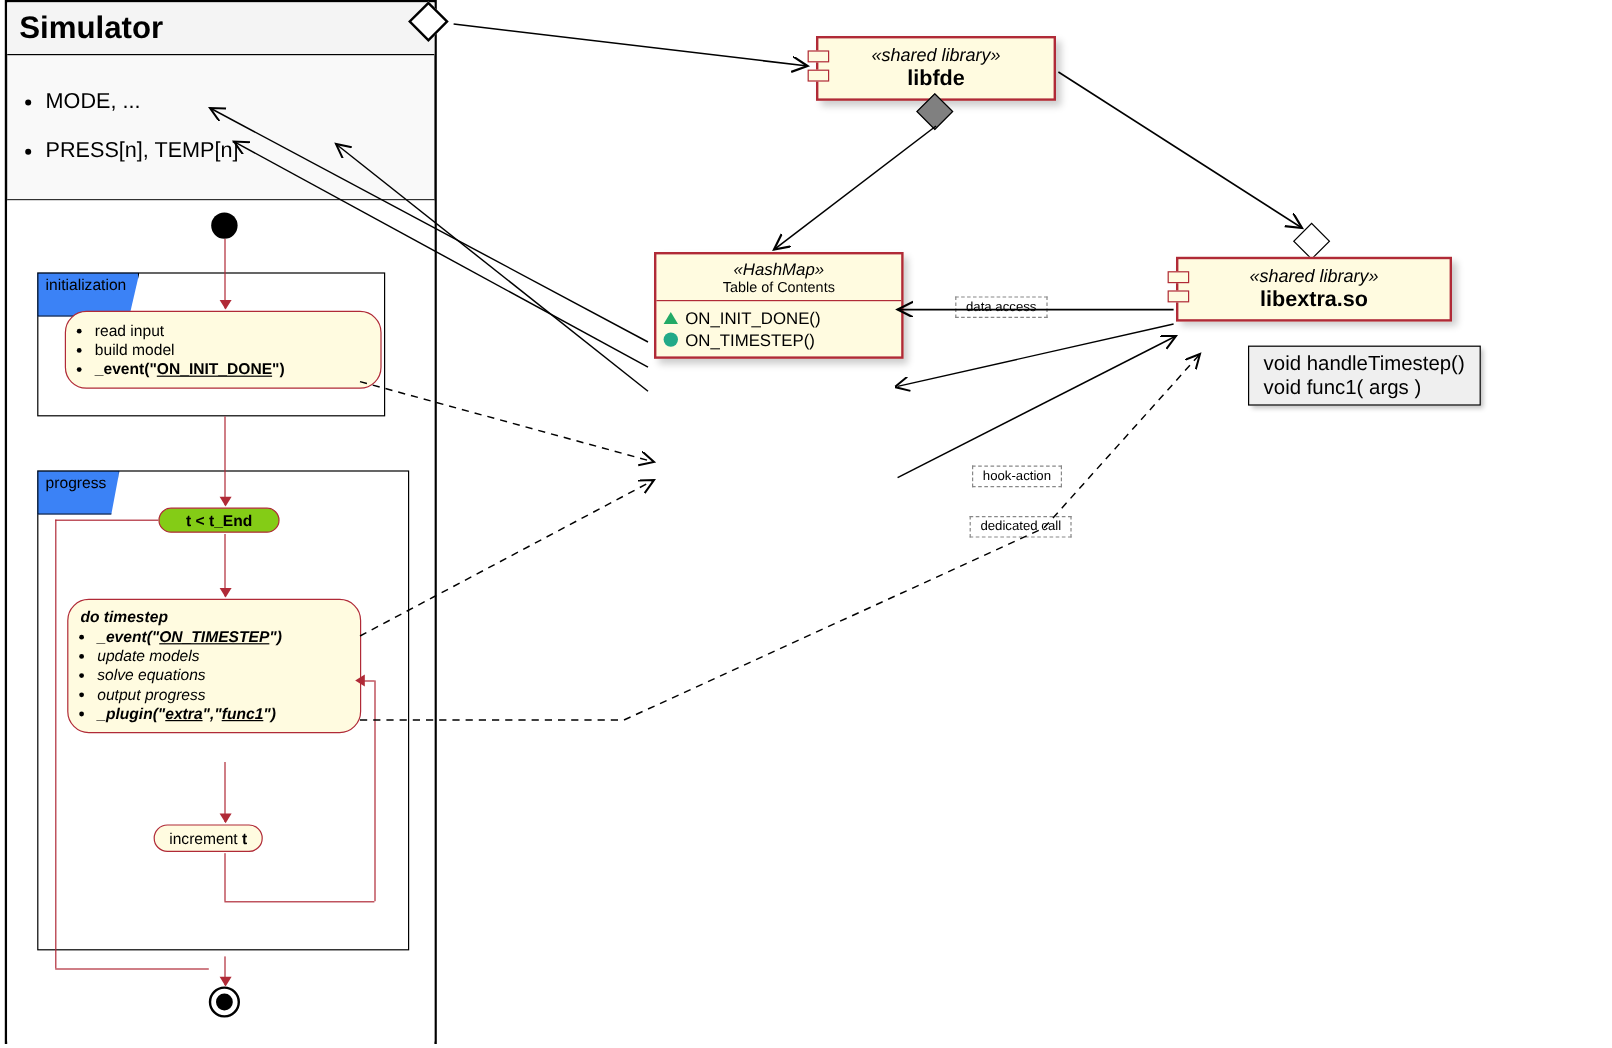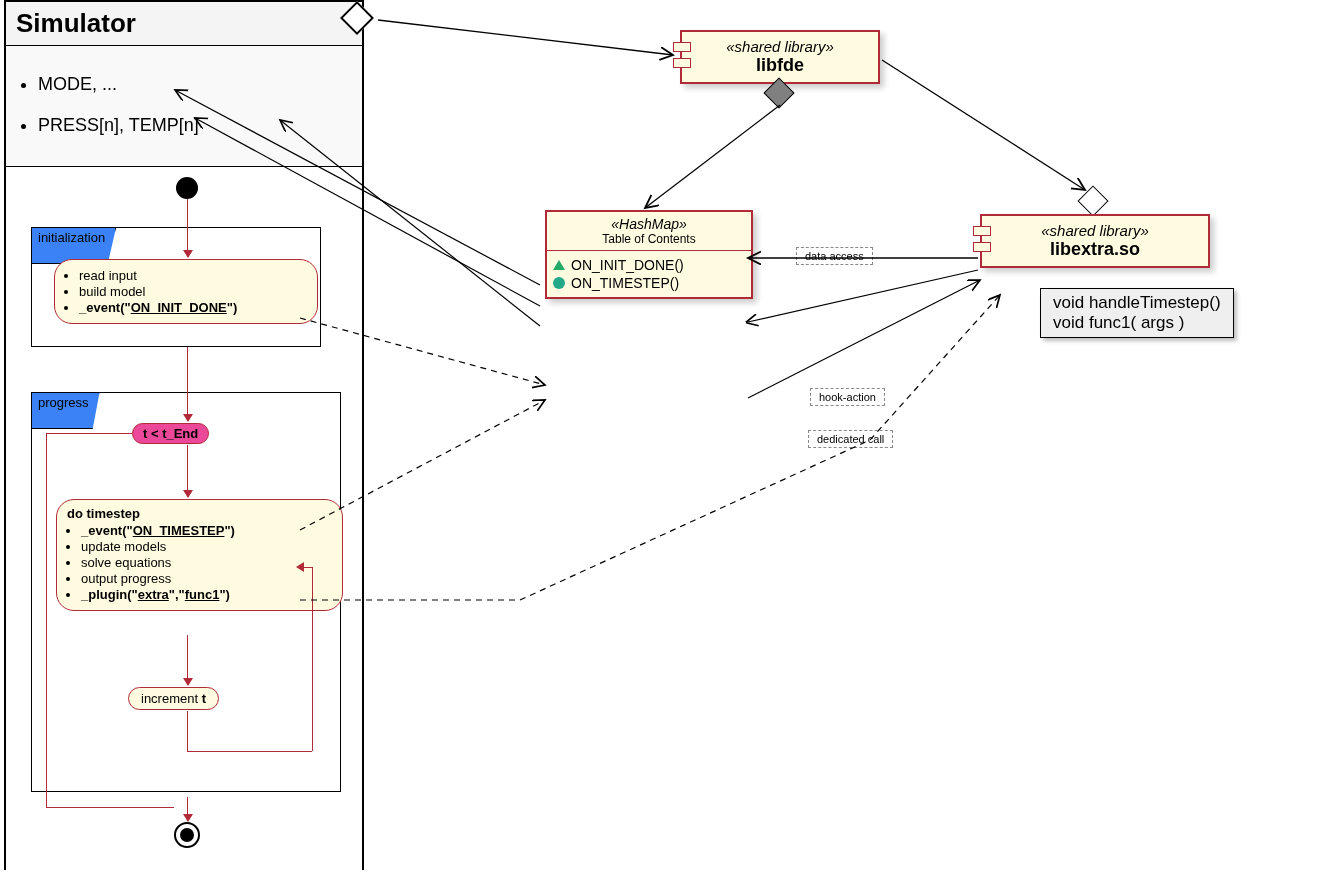--- a/index.html
+++ b/index.html
@@ -85,27 +85,27 @@
   }
   .activity-box ul { margin: 2px 0; padding-left: 14px; }
   .activity-box li { margin: 1px 0; list-style: disc; }
   .activity-box strong { font-weight: bold; }
   .ul-txt { text-decoration: underline; }
 
   .init-activity { left: 48px; top: 92px; width: 264px; }
   .guard-box {
     position: absolute;
     left: 126px; top: 256px;
-    background: #ec4899;
+    background: #84cc16;
     border: 1.5px solid #b02a37;
     border-radius: 14px;
-    padding: 2px 10px;
+    padding: 2px 22px;
     font-size: 13px; font-weight: bold;
   }
-  .timestep-act { left: 50px; top: 332px; width: 287px; }
+  .timestep-act { left: 50px; top: 332px; width: 245px; font-style: italic; }
   .incr-act {
     position: absolute;
     left: 122px; top: 520px;
     background: #fffbe0;
     border: 1.5px solid #b02a37;
     border-radius: 14px;
     padding: 3px 12px;
     font-size: 13px;
   }
 

